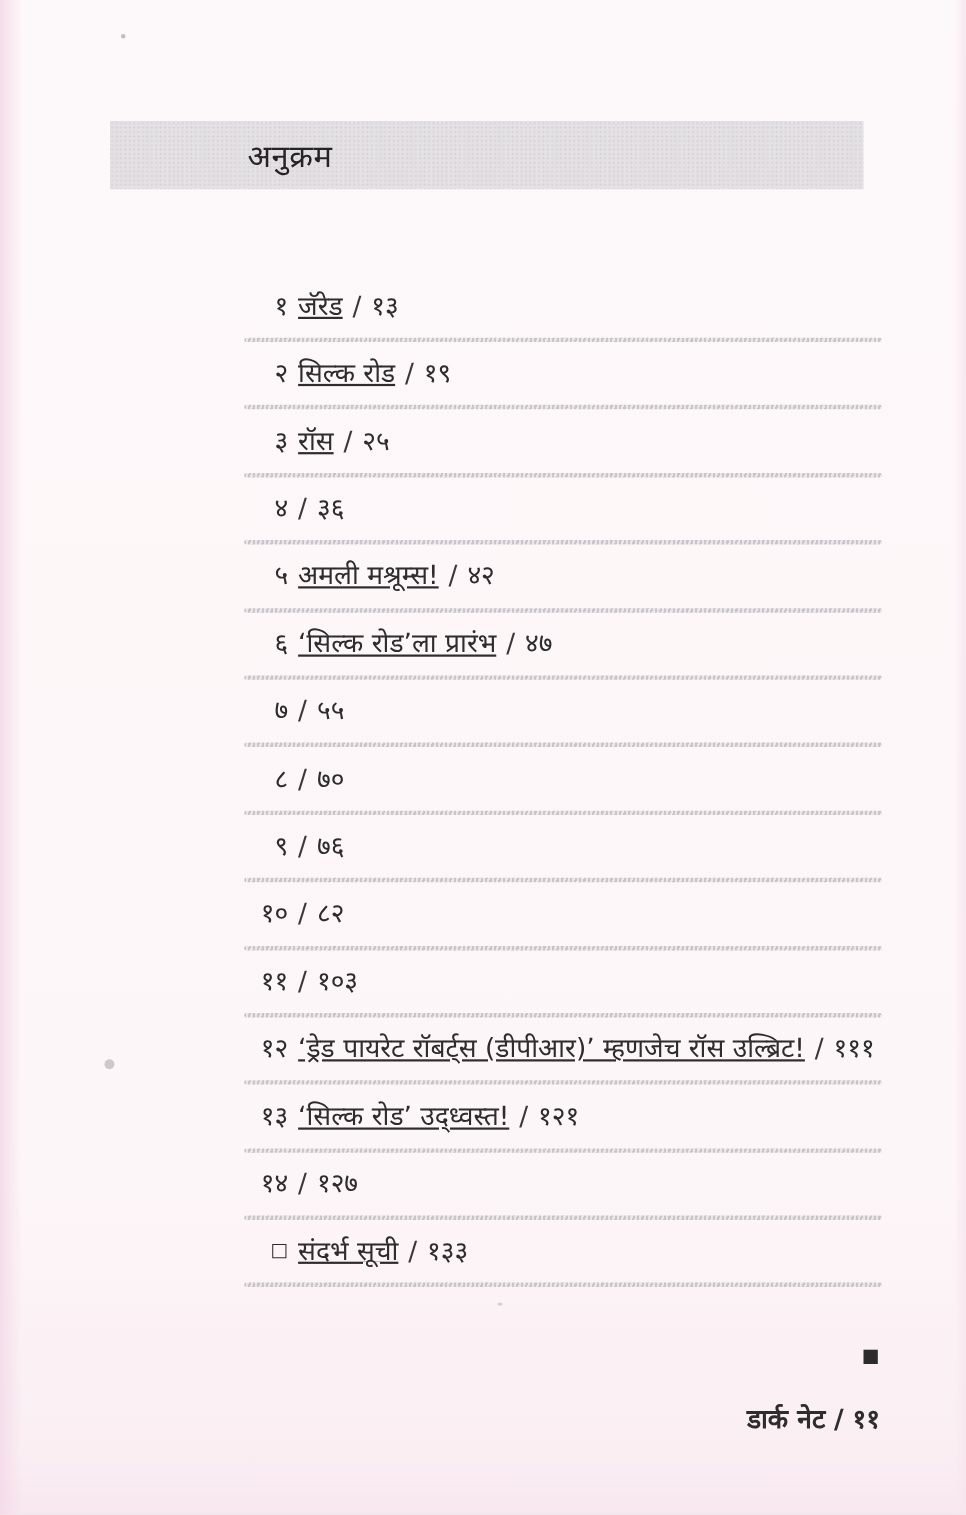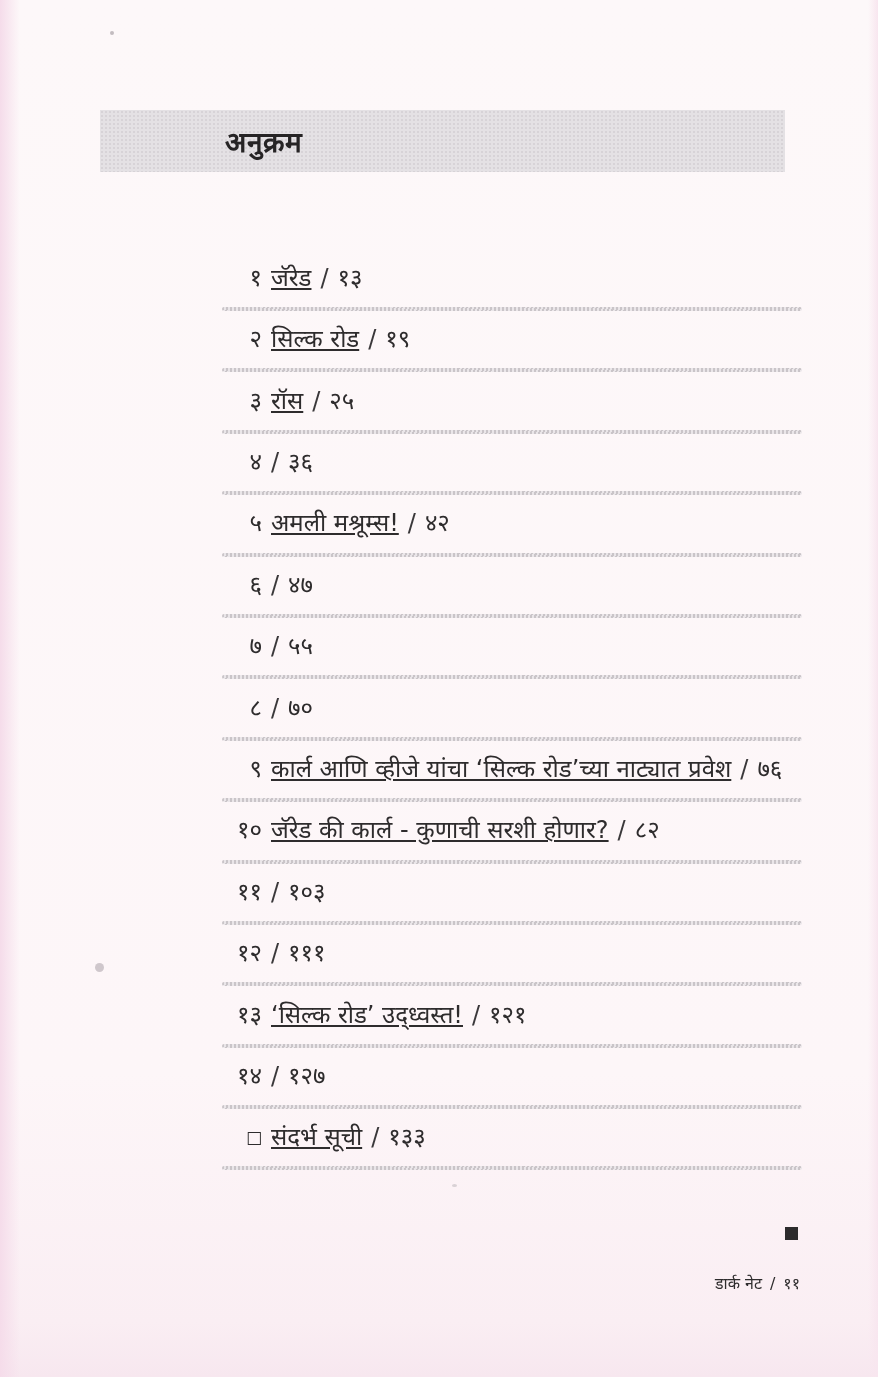--- a/index.html
+++ b/index.html
@@ -32,21 +32,21 @@
     left: 100px; top: 110px;
     width: 685px; height: 62px;
     background-color: #e4e1e4;
     background-image: radial-gradient(#d7d3d7 1px, rgba(0,0,0,0) 1px);
     background-size: 4px 4px;
     display: flex; align-items: center;
   }
   .header-title {
     padding-left: 125px;
     font-size: 28px;
-    font-weight: 700;
+    font-weight: 400;
     letter-spacing: 0.5px;
     color: #262425;
   }
 
   
   .toc {
     position: absolute;
     left: 222px; top: 250px;
     width: 580px;
   }
@@ -79,23 +79,24 @@
   
   .corner-marker {
     position: absolute;
     left: 785px; top: 1227px;
     width: 13px; height: 13px;
     background: #2c2b2c;
   }
   .footer-line {
     position: absolute;
     right: 78px; top: 1272px;
-    font-size: 16px;
+    font-size: 24px;
     white-space: nowrap;
     color: #2e2c2d;
+    font-weight: bold;
   }
   .footer-line .slash { margin: 0 8px; }
 
   
   .speck { position: absolute; border-radius: 50%; }
   .speck-1 { left: 110px; top: 31px;  width: 4px; height: 4px; background: #aaa2a7; opacity: .7; }
   .speck-2 { left: 95px;  top: 963px; width: 9px; height: 9px; background: #c3bcc0; opacity: .8; }
   .speck-3 { left: 452px; top: 1184px; width: 5px; height: 3px; background: #cfc9cd; opacity: .8; }
 </style>
 </head>
@@ -160,20 +161,21 @@
         <span class="title">अमली मश्रूम्स!</span>
         <span class="slash">/</span>
         <span class="pagenum">४२</span>
       </div>
       <div class="divider"></div>
     </div>
 
     <div class="toc-unit">
       <div class="toc-row">
         <span class="num">६</span>
+        <span class="title">‘सिल्क रोड’ला प्रारंभ</span>
         <span class="slash">/</span>
         <span class="pagenum">४७</span>
       </div>
       <div class="divider"></div>
     </div>
 
     <div class="toc-unit">
       <div class="toc-row">
         <span class="num">७</span>
         <span class="slash">/</span>
@@ -187,49 +189,48 @@
         <span class="num">८</span>
         <span class="slash">/</span>
         <span class="pagenum">७०</span>
       </div>
       <div class="divider"></div>
     </div>
 
     <div class="toc-unit">
       <div class="toc-row">
         <span class="num">९</span>
-        <span class="title">कार्ल आणि व्हीजे यांचा ‘सिल्क रोड’च्या नाट्यात प्रवेश</span>
         <span class="slash">/</span>
         <span class="pagenum">७६</span>
       </div>
       <div class="divider"></div>
     </div>
 
     <div class="toc-unit">
       <div class="toc-row">
         <span class="num">१०</span>
-        <span class="title">जॅरेड की कार्ल - कुणाची सरशी होणार?</span>
         <span class="slash">/</span>
         <span class="pagenum">८२</span>
       </div>
       <div class="divider"></div>
     </div>
 
     <div class="toc-unit">
       <div class="toc-row">
         <span class="num">११</span>
         <span class="slash">/</span>
         <span class="pagenum">१०३</span>
       </div>
       <div class="divider"></div>
     </div>
 
     <div class="toc-unit">
       <div class="toc-row">
         <span class="num">१२</span>
+        <span class="title">‘ड्रेड पायरेट रॉबर्ट्स (डीपीआर)’ म्हणजेच रॉस उल्ब्रिट!</span>
         <span class="slash">/</span>
         <span class="pagenum">१११</span>
       </div>
       <div class="divider"></div>
     </div>
 
     <div class="toc-unit">
       <div class="toc-row">
         <span class="num">१३</span>
         <span class="title">‘सिल्क रोड’ उद्ध्वस्त!</span>

